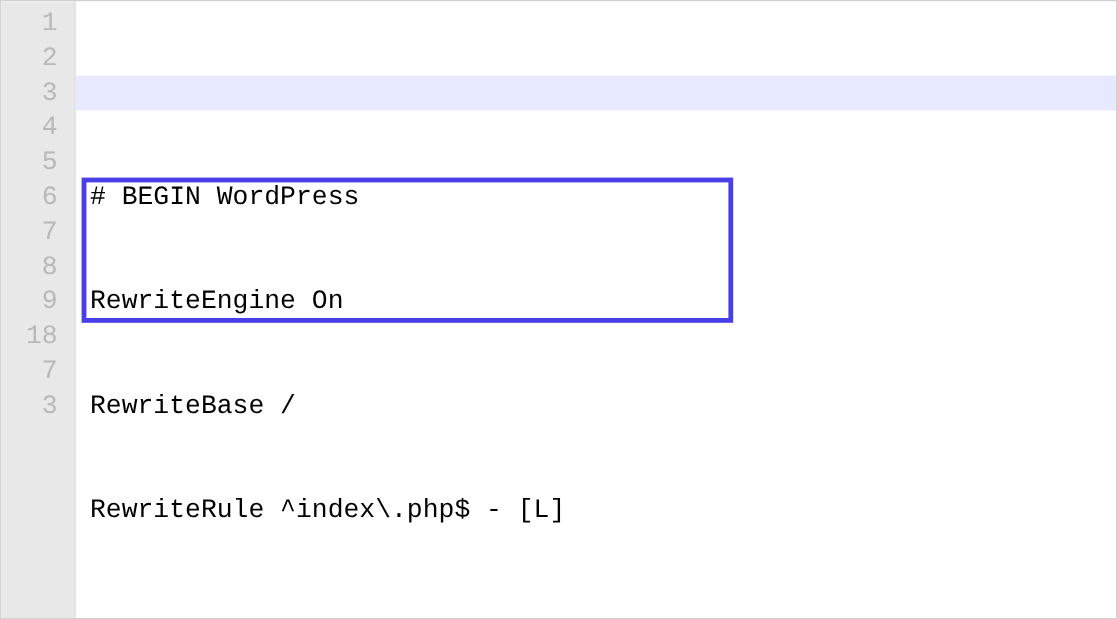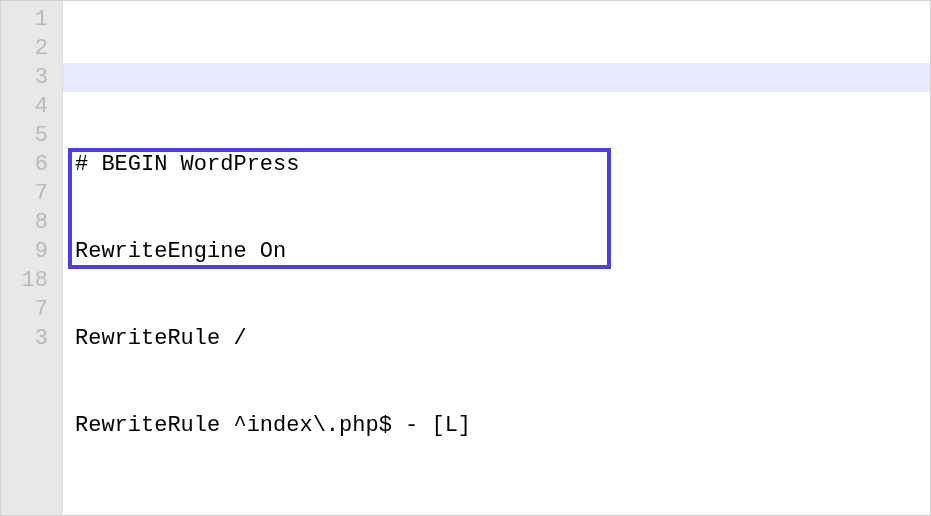--- a/index.html
+++ b/index.html
@@ -71,21 +71,21 @@
     <div class="line">8</div>
     <div class="line">9</div>
     <div class="line">18</div>
     <div class="line">7</div>
     <div class="line">3</div>
   </div>
   <div class="code">
     <div class="line line1"></div>
     <div class="line"># BEGIN WordPress</div>
     <div class="line">RewriteEngine On</div>
-    <div class="line">RewriteRule /</div>
+    <div class="line">RewriteBase /</div>
     <div class="line">RewriteRule ^index\.php$ - [L]</div>
     
     
     
     
     
     
     <div class="highlight-box"></div>
   </div>
 </div>

